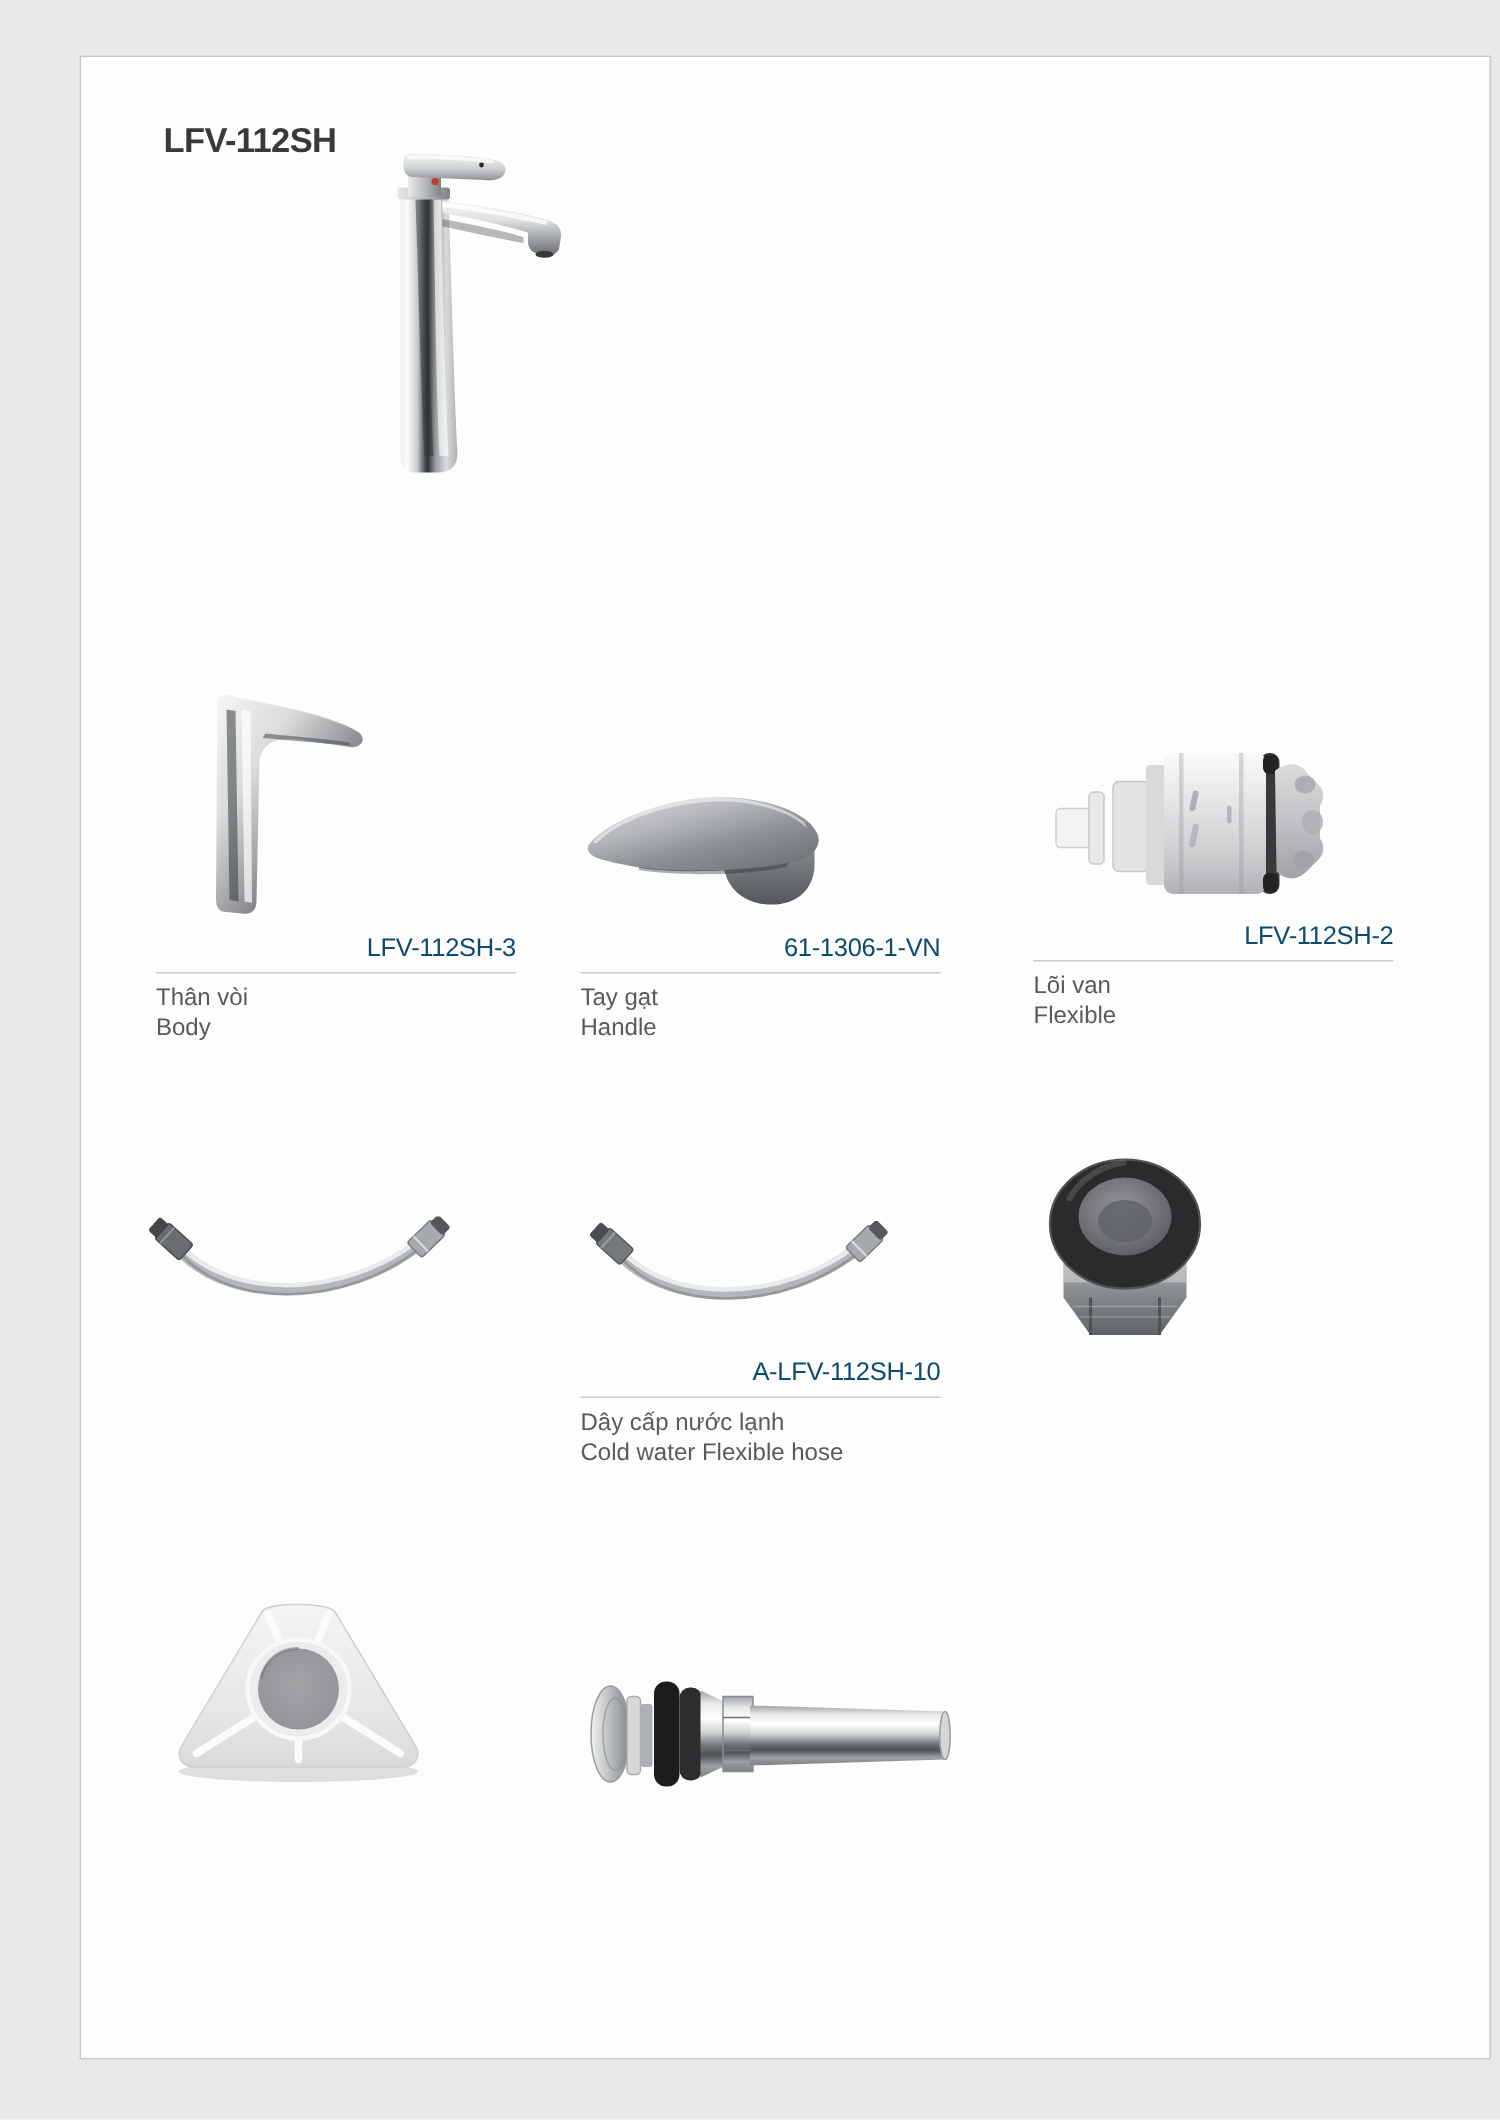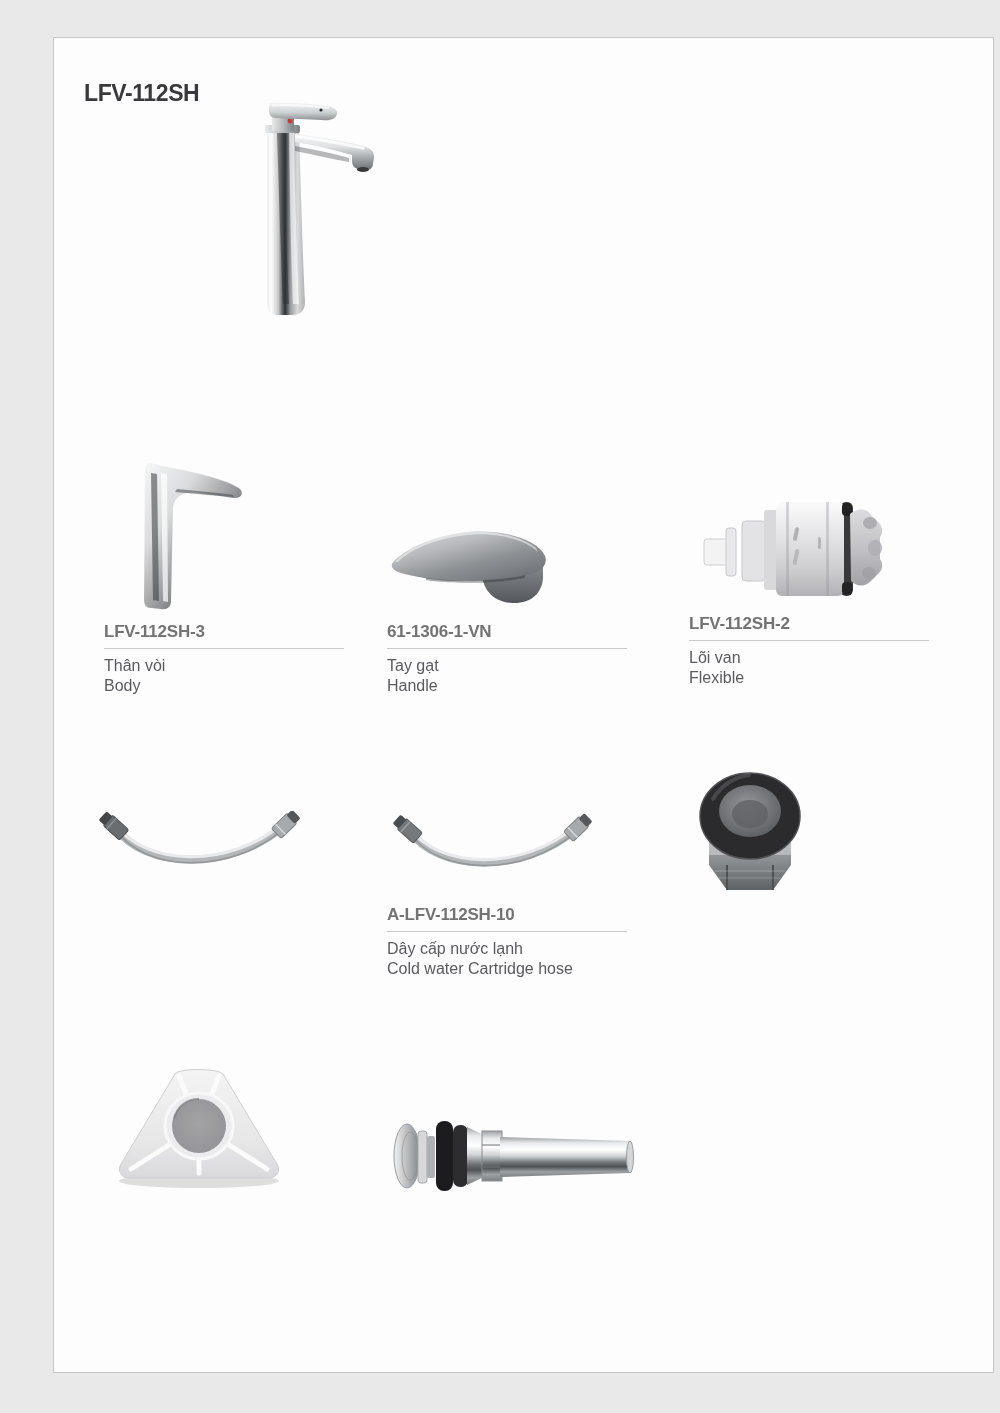--- a/index.html
+++ b/index.html
@@ -12,30 +12,30 @@
   }
   .card {
     position:absolute; left:53px; top:37px;
     width:941px; height:1336px;
     background:#fdfdfe;
     border:1px solid #c7c7c9;
     box-sizing:border-box;
   }
   .abs { position:absolute; }
   .page-title {
-    position:absolute; left:30px; top:42px;
+    position:absolute; left:55px; top:42px;
     font-size:23px; font-weight:bold; color:#39393b;
     letter-spacing:-0.4px;
   }
   .part {
     position:absolute; width:240px;
   }
   .part-code {
-    font-size:17px; font-weight:bold; color:#737373;
-    letter-spacing:-0.2px; line-height:21px;
+    font-size:17px; font-weight:normal; color:#0c4a6e;
+    letter-spacing:-0.2px; line-height:21px;text-align:right;
   }
   .part-divider {
     border-top:1px solid #c9c9cb;
     margin:6px 0 7px 0; width:240px; height:0;
   }
   .part-name {
     font-size:16px; color:#5a5a5e; line-height:20px;
   }
   svg { display:block; }
 </style>
@@ -299,19 +299,19 @@
     <div class="part-divider"></div>
     <div class="part-name">Lõi van</div>
     <div class="part-name">Flexible</div>
   </div>
 
 
   <div class="part" style="left:333px;top:866px">
     <div class="part-code">A-LFV-112SH-10</div>
     <div class="part-divider"></div>
     <div class="part-name">Dây cấp nước lạnh</div>
-    <div class="part-name">Cold water Cartridge hose</div>
+    <div class="part-name">Cold water Flexible hose</div>
   </div>
 
 
 
 
 </div>
 
 </body></html>

